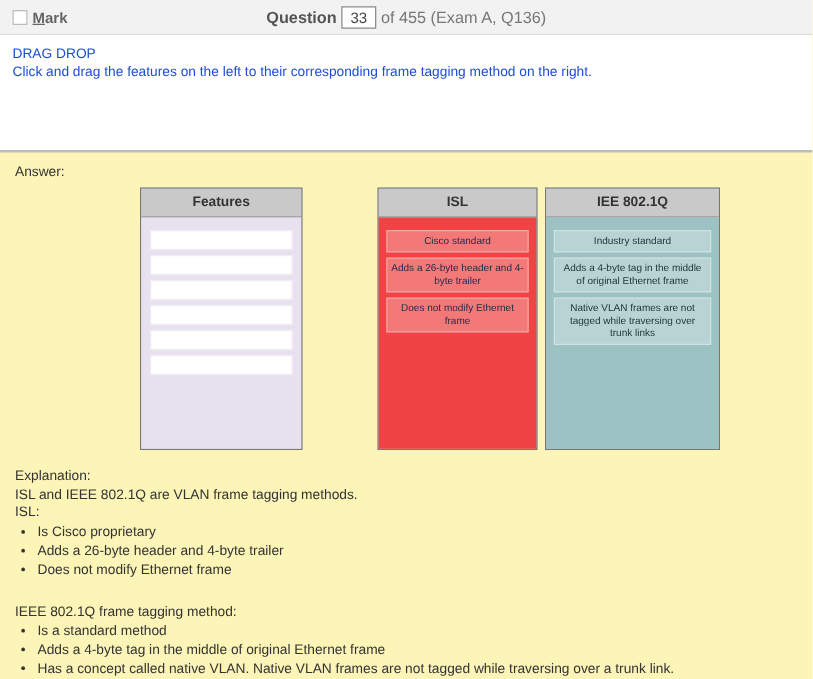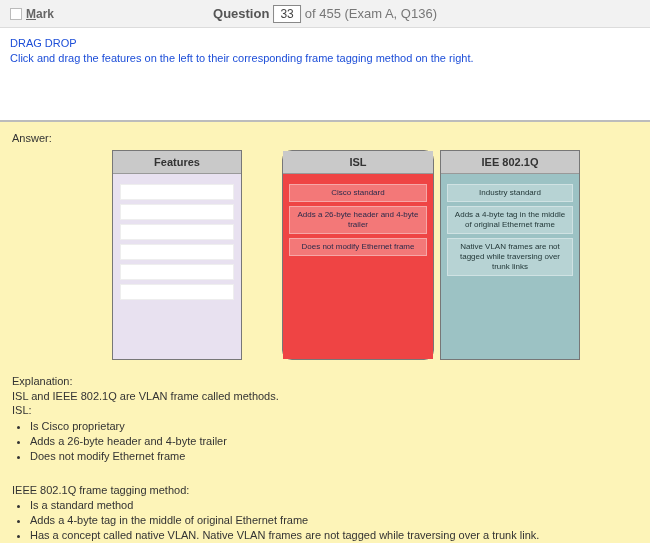--- a/index.html
+++ b/index.html
@@ -11,29 +11,29 @@
   .mark-label .u { text-decoration: underline; }
   .q-center { position: absolute; left: 50%; transform: translateX(-50%); display: flex; align-items: center; gap: 4px; color: #666; font-size: 13px; }
   .q-word { font-weight: bold; color: #555; }
   .q-num { border: 1px solid #888; background: #fff; padding: 1px 6px; font-size: 12px; color: #444; }
   .q-total { color: #777; }
   .instr { padding: 8px 10px 6px; color: #1d4ed8; line-height: 1.35; }
   .instr-title { font-size: 11px; }
   .instr-body { font-size: 11px; }
   .answer-area { background: #fdf4b8; border-top: 2px solid #bcbcbc; margin-top: 48px; padding: 10px 12px 14px; }
   .ans-label { font-size: 11px; margin-bottom: 6px; color: #333; }
-  .cols { display: flex; gap: 40px; align-items: stretch; padding-left: 100px; }
+  .cols { display: flex; gap: 60px; align-items: stretch; padding-left: 100px; }
   .panel { border: 1px solid #777; background: #d6d6d6; display: flex; flex-direction: column; height: 210px; }
   .panel-head { background: #c9c9c9; text-align: center; font-weight: bold; font-size: 11px; padding: 5px 4px; border-bottom: 1px solid #999; font-family: Verdana, Arial, sans-serif; }
   .panel-body { flex: 1; padding: 6px 4px; background: #d6d6d6; }
   .features { width: 130px; }
   .features .panel-body { background: #e8e1f0; }
   .slot { background: #fff; height: 16px; margin: 4px 3px; border: 1px solid #eee; }
   .right-group { display: flex; gap: 6px; }
-  .isl { width: 152px; border-radius: 10px; }
+  .isl { width: 128px; }
   .isl .panel-body { background: #ef4444; }
   .ieee { width: 140px; }
   .ieee .panel-body { background: #9cc2c4; }
   .chip { background: rgba(255,255,255,0.28); border: 1px solid rgba(255,255,255,0.35); margin: 4px 2px; padding: 3px 3px; font-size: 8px; text-align: center; line-height: 1.25; font-family: Verdana, Arial, sans-serif; color: #2a2a4a; }
   .ieee .chip { color: #233838; }
   .explain { margin-top: 14px; font-size: 11px; line-height: 1.35; color: #333; }
   .explain ul { padding-left: 18px; margin: 1px 0 4px; }
   .explain li { margin: 0; }
 </style>
 </head>
@@ -87,21 +87,21 @@
           <div class="chip">Industry standard</div>
           <div class="chip">Adds a 4-byte tag in the middle of original Ethernet frame</div>
           <div class="chip">Native VLAN frames are not tagged while traversing over trunk links</div>
         </div>
       </div>
     </div>
   </div>
 
   <div class="explain">
     <div>Explanation:</div>
-    <div>ISL and IEEE 802.1Q are VLAN frame called methods.</div>
+    <div>ISL and IEEE 802.1Q are VLAN frame tagging methods.</div>
     <div>ISL:</div>
     <ul>
       <li>Is Cisco proprietary</li>
       <li>Adds a 26-byte header and 4-byte trailer</li>
       <li>Does not modify Ethernet frame</li>
     </ul>
     <br>
     <div>IEEE 802.1Q frame tagging method:</div>
     <ul>
       <li>Is a standard method</li>

